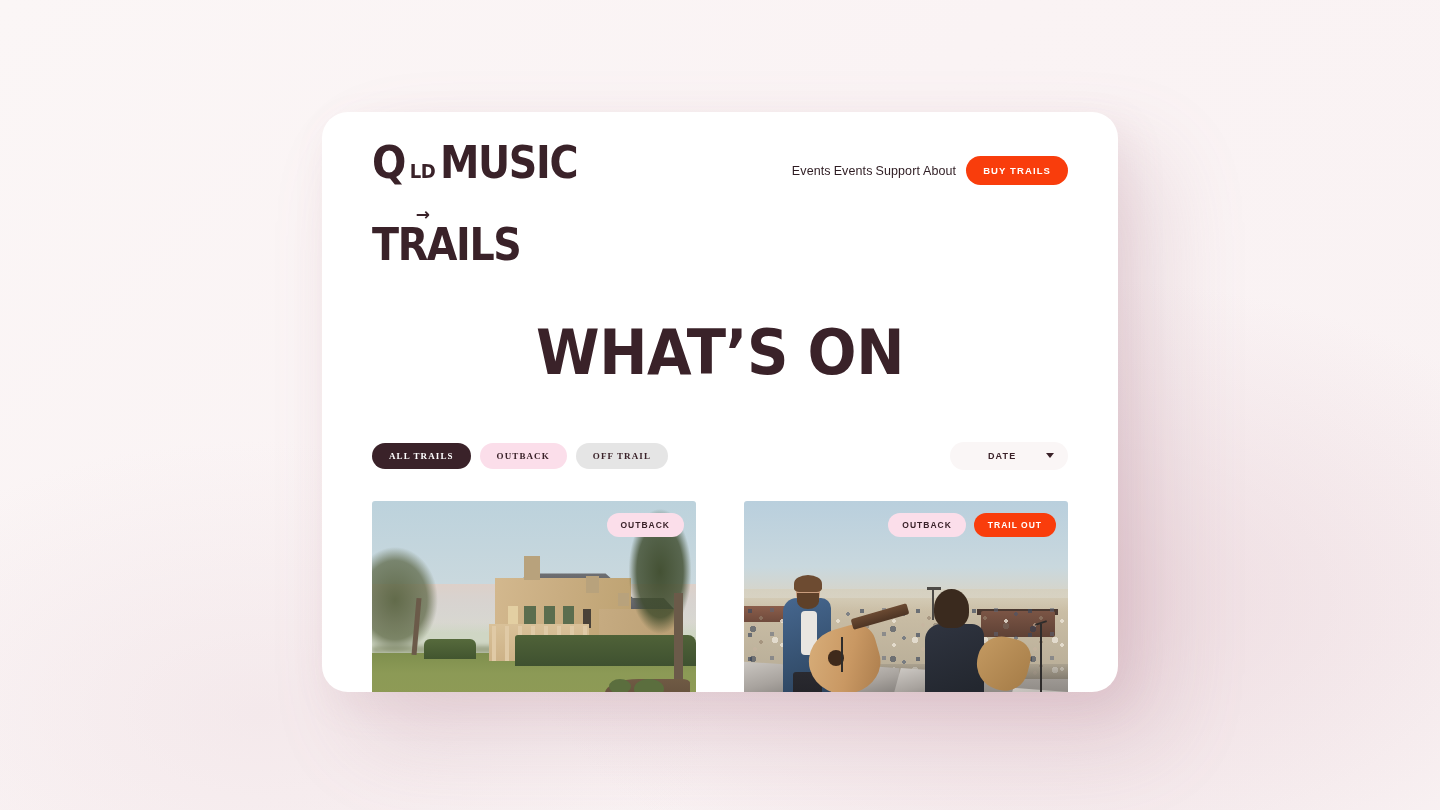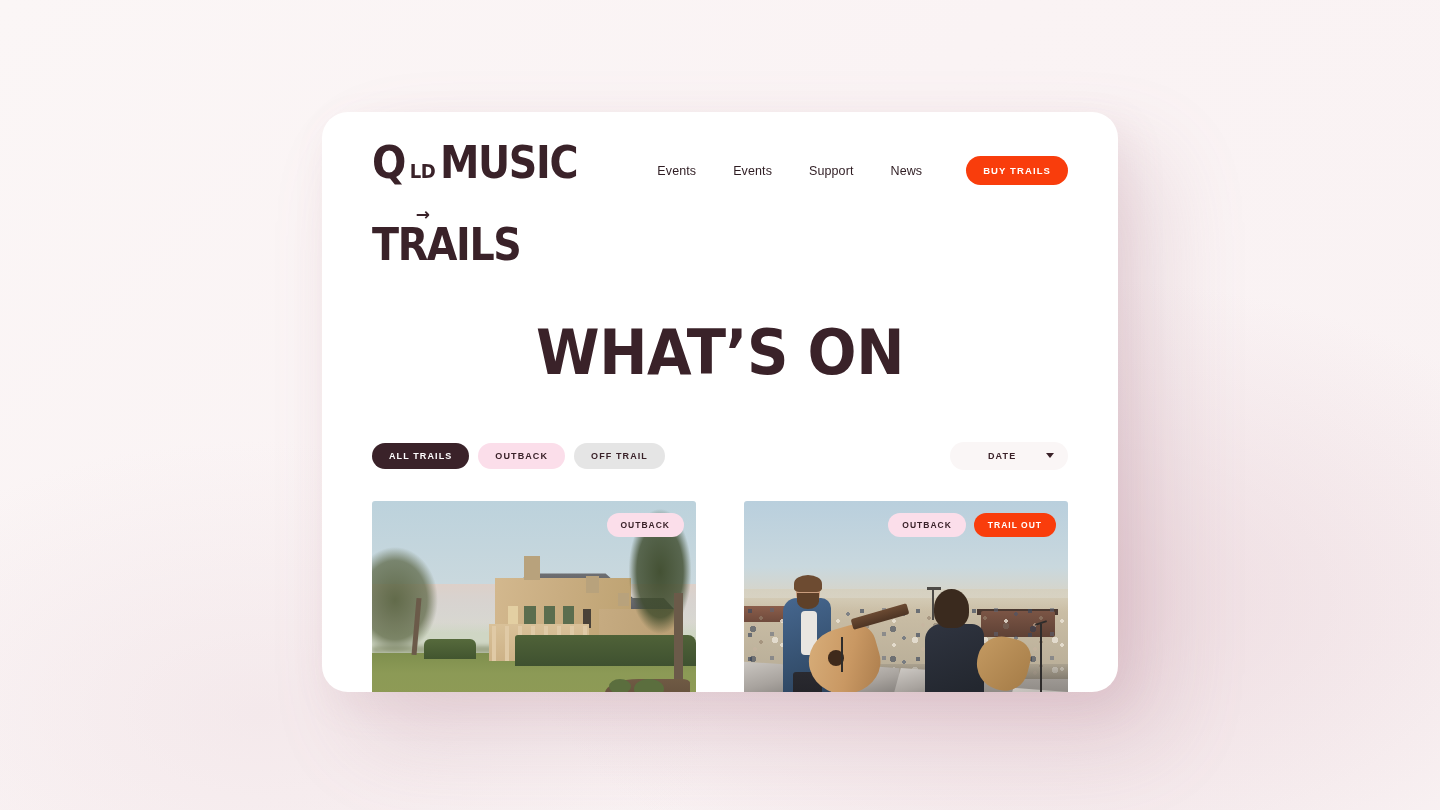--- a/index.html
+++ b/index.html
@@ -109,21 +109,21 @@
     font-size: 44px;
     letter-spacing: -1.5px;
     transform: scaleX(0.9);
     transform-origin: left center;
     margin-top: 3px;
   }
 
   .nav {
     display: flex;
     align-items: center;
-    gap: 37px;
+    gap: 3px;
     padding-top: 12px;
   }
   .nav-link {
     font-size: 12.5px;
     color: #2e1c22;
     text-decoration: none;
     letter-spacing: 0.1px;
     white-space: nowrap;
   }
   .btn-tickets {
@@ -166,21 +166,21 @@
     gap: 9px;
   }
   .chip {
     border: none;
     border-radius: 999px;
     font-size: 9px;
     font-weight: 700;
     letter-spacing: 1.1px;
     padding: 8px 17px;
     cursor: pointer;
-    font-family: Liberation Sans, sans-serif;
+    font-family: Liberation Serif, serif;
     white-space: nowrap;
   }
   .chip.active  { background: #3a2229; color: #ffffff; }
   .chip.pink    { background: #fbdeea; color: #3a2229; }
   .chip.grey    { background: #e5e5e5; color: #3a2229; }
 
   .dropdown {
     display: flex;
     align-items: center;
     justify-content: space-between;
@@ -418,21 +418,21 @@
             </span>
             <span class="logo-music">MUSIC</span>
           </div>
           <div class="logo-row2">TRAILS</div>
         </div>
 
         <nav class="nav">
           <a class="nav-link" href="#">Events</a>
           <a class="nav-link" href="#">Events</a>
           <a class="nav-link" href="#">Support</a>
-          <a class="nav-link" href="#">News</a>
+          <a class="nav-link" href="#">About</a>
           <button class="btn-tickets">BUY TRAILS</button>
         </nav>
       </div>
 
       <h1 class="hero-title">WHAT’S ON</h1>
 
       <div class="filter-bar">
         <div class="chips">
           <button class="chip active">ALL TRAILS</button>
           <button class="chip pink">OUTBACK</button>

